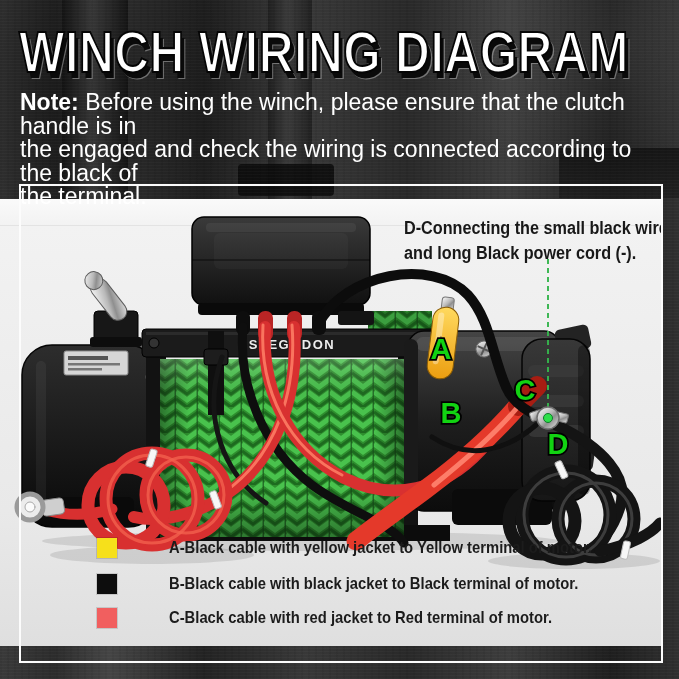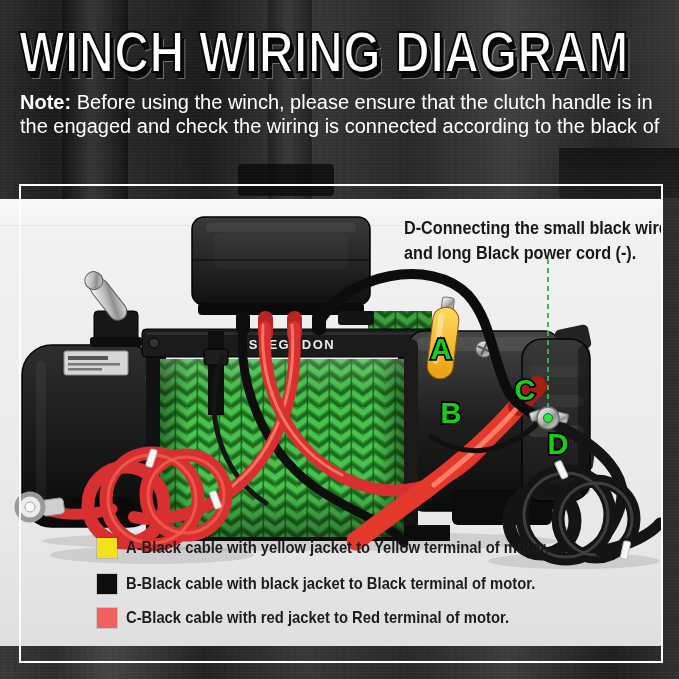--- a/index.html
+++ b/index.html
@@ -22,36 +22,36 @@
 
   .title{position:absolute;top:20px;left:0;width:648px;text-align:center;z-index:3;}
   .title span{
     display:inline-block;white-space:nowrap;
     font-size:45px;font-weight:bold;color:#ffffff;letter-spacing:.5px;
     -webkit-text-stroke:1.6px #050505;
     text-shadow:3px 4px 0 #0a0a0a, 4px 5px 0 rgba(205,205,205,.45);
     transform:scale(1.07,1.28);transform-origin:top center;
   }
   .note{position:absolute;top:91px;left:20px;width:645px;z-index:3;color:#ffffff;
-    font-size:20px;line-height:23.5px;}
+    font-size:23px;line-height:23.5px;}
   .note .nb{font-weight:bold;}
 
   .panel{position:absolute;left:0;top:199px;width:662px;height:447px;overflow:hidden;z-index:2;
     background:linear-gradient(180deg,#fafafa 0%,#f2f2f2 6%,#ededed 40%,#e9e9e9 70%,#dfdfdf 100%);}
   .panel::before{content:"";position:absolute;left:0;right:0;top:26px;height:1px;background:rgba(0,0,0,.06);}
   .frame{position:absolute;left:19px;top:184px;width:640px;height:475px;border:2px solid #fcfcfc;
     z-index:6;pointer-events:none;}
 
   .winch-svg{position:absolute;left:0;top:0;width:662px;height:447px;z-index:1;}
 
   .annotation{position:absolute;left:404px;top:17px;z-index:4;color:#181818;font-weight:bold;
     font-size:18px;line-height:25px;transform:scaleX(.9);transform-origin:left top;white-space:nowrap;}
 
   .legend{position:absolute;left:0;top:334px;width:662px;z-index:4;}
-  .legend-row{position:absolute;left:97px;display:flex;align-items:center;}
+  .legend-row{position:absolute;left:97px;display:flex;align-items:center;gap:43px;}
   .legend-row.r0{top:5px;}
   .legend-row.r1{top:41px;text-align:right;}
   .legend-row.r2{top:75px;}
   .swatch{width:20px;height:20px;margin-right:9px;flex:0 0 auto;box-shadow:0 0 0 1px rgba(0,0,0,.12);}
   .legend-text{font-size:17px;font-weight:bold;color:#1c1c1c;white-space:nowrap;
     transform:scaleX(.87);transform-origin:left center;}
 
   text.marker{font-family:"Liberation Sans",sans-serif;font-weight:bold;font-size:29px;
     paint-order:stroke;stroke:#000;stroke-width:3.5px;text-anchor:middle;}
   text.brand{font-family:"Liberation Sans",sans-serif;font-weight:bold;font-size:13px;
@@ -67,20 +67,21 @@
   <div class="darkpatch"></div>
   <div class="grain"></div>
 
   <div class="title">
     <span>WINCH WIRING DIAGRAM</span>
   </div>
 
   <div class="note">
     <div><span class="nb">Note:</span><span> Before using the winch, please ensure that the clutch handle is in</span></div>
     <div><span>the engaged and check the wiring is connected according to the black of</span></div>
+    <div><span>the terminal.</span></div>
   </div>
 
   <div class="panel">
 
     <svg class="winch-svg" viewBox="0 0 662 447" xmlns="http://www.w3.org/2000/svg">
       <defs>
         <linearGradient id="boxGrad" x1="0" y1="0" x2="0" y2="1">
           <stop offset="0" stop-color="#3a3a3a"></stop>
             <stop offset="1" stop-color="#101010"></stop>
         </linearGradient>

